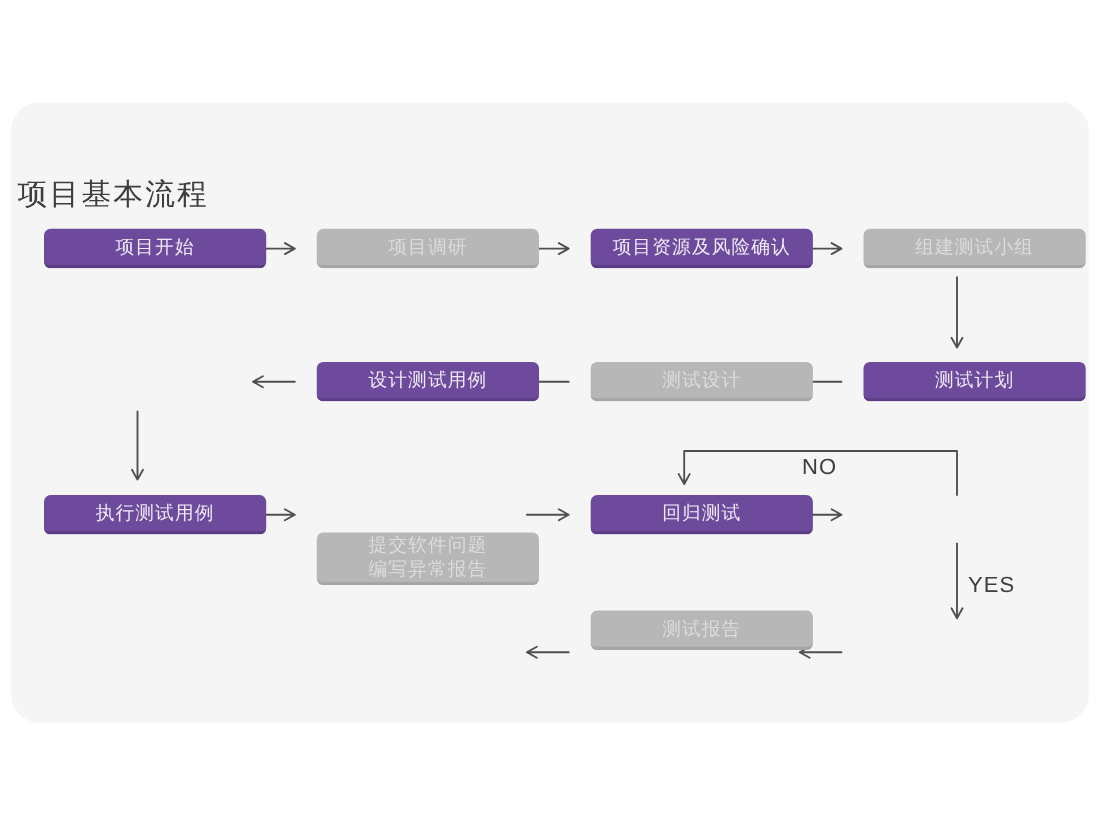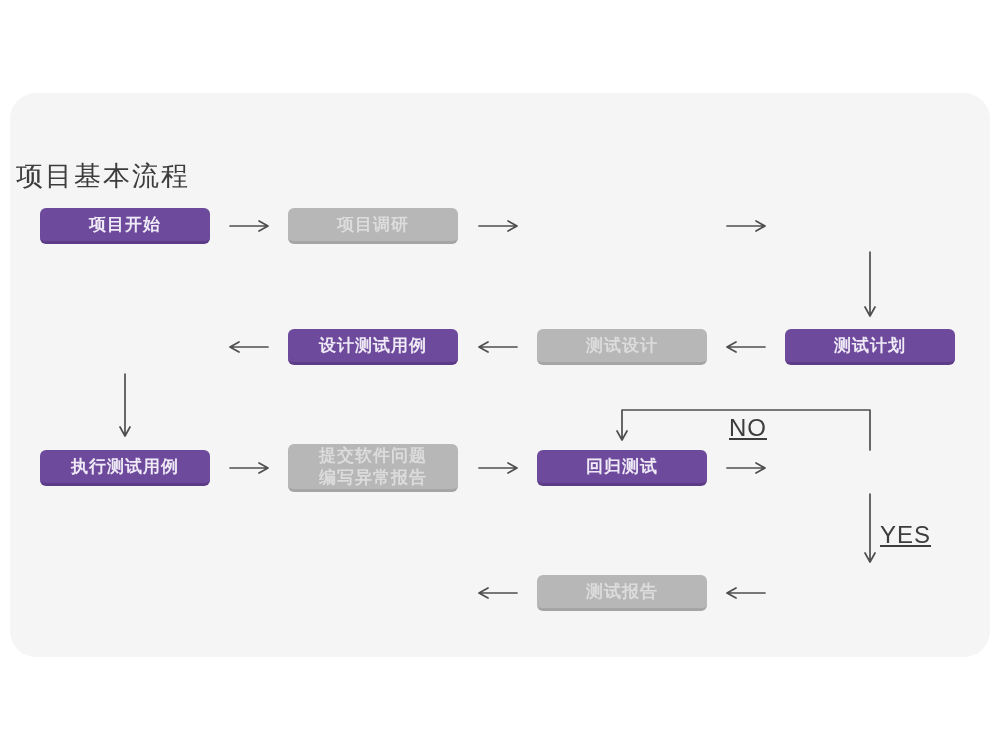--- a/index.html
+++ b/index.html
@@ -12,40 +12,39 @@
     position:absolute;left:10px;top:93px;width:980px;height:564px;
     background:var(--card,#f5f5f6);border-radius:26px;
   }
   .title{
     position:absolute;left:0;top:142px;width:1000px;margin:16px;
     text-align:left;font-size:27px;font-weight:500;letter-spacing:2px;
     color:var(--ink,#3d3d3d);
   }
   .arrows{position:absolute;left:0;top:0;}
   .node{
-    position:absolute;width:170px;height:36px;box-sizing:border-box;
+    position:absolute;width:202px;height:36px;box-sizing:border-box;
     border-radius:6px;display:flex;flex-direction:column;
     align-items:center;justify-content:center;
-    font-size:17px;letter-spacing:1px;line-height:22px;white-space:nowrap;font-weight:bold;
+    font-size:17px;letter-spacing:1px;line-height:22px;white-space:nowrap;
   }
   .node.purple{
     background:var(--purple,#6d4a9c);
     border-bottom:3px solid var(--purpleDark,#5c3c86);
     color:var(--purpleText,#efeaf6);
   }
   .node.gray{
     background:var(--gray,#b7b7b7);
     border-bottom:3px solid var(--grayDark,#a5a5a5);
     color:var(--grayText,#dcdcdc);
   }
-  .node.tall{height:48px;}
+  .node.tall{height:48px;margin-top:40px;}
   .edge-label{
-    position:absolute;font-size:24px;letter-spacing:1px;
+    position:absolute;font-size:20px;letter-spacing:1px;
     color:var(--ink,#3d3d3d);
-    text-decoration:underline;
   }
 </style>
 </head>
 <body>
 
 <div class="stage">
   <div class="card"></div>
 
   <h1 class="title">项目基本流程</h1>
 
@@ -76,20 +75,26 @@
       <path d="M517 593 H479 M488 588 L479 593 L488 598"></path>
     </g>
   </svg>
 
   <div class="node purple" style="left:40px;top:208px">
     <span>项目开始</span>
   </div>
   <div class="node gray" style="left:288px;top:208px">
     <span>项目调研</span>
   </div>
+  <div class="node purple" style="left:537px;top:208px">
+    <span>项目资源及风险确认</span>
+  </div>
+  <div class="node gray" style="left:785px;top:208px">
+    <span>组建测试小组</span>
+  </div>
 
   <div class="node purple" style="left:288px;top:329px">
     <span>设计测试用例</span>
   </div>
   <div class="node gray" style="left:537px;top:329px">
     <span>测试设计</span>
   </div>
   <div class="node purple" style="left:785px;top:329px">
     <span>测试计划</span>
   </div>
@@ -98,19 +103,19 @@
     <span>执行测试用例</span>
   </div>
   <div class="node gray tall" style="left:288px;top:444px">
     <span>提交软件问题</span>
     <span>编写异常报告</span>
   </div>
   <div class="node purple" style="left:537px;top:450px">
     <span>回归测试</span>
   </div>
 
-  <div class="node gray" style="left:537px;top:575px">
+  <div class="node gray" style="left:537px;top:555px">
     <span>测试报告</span>
   </div>
 
   <span class="edge-label" style="left:729px;top:414px">NO</span>
   <span class="edge-label" style="left:880px;top:521px">YES</span>
 </div>
 
 </body></html>

